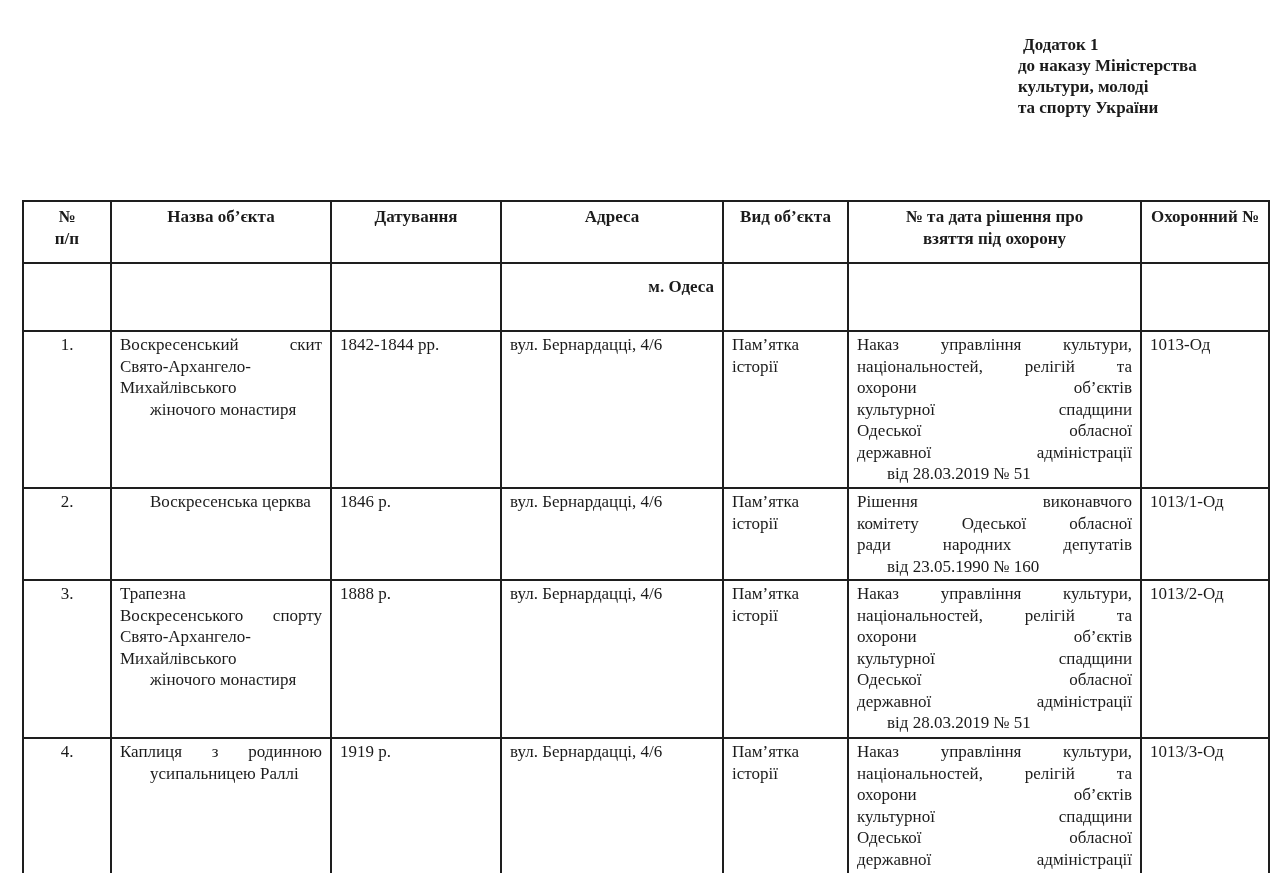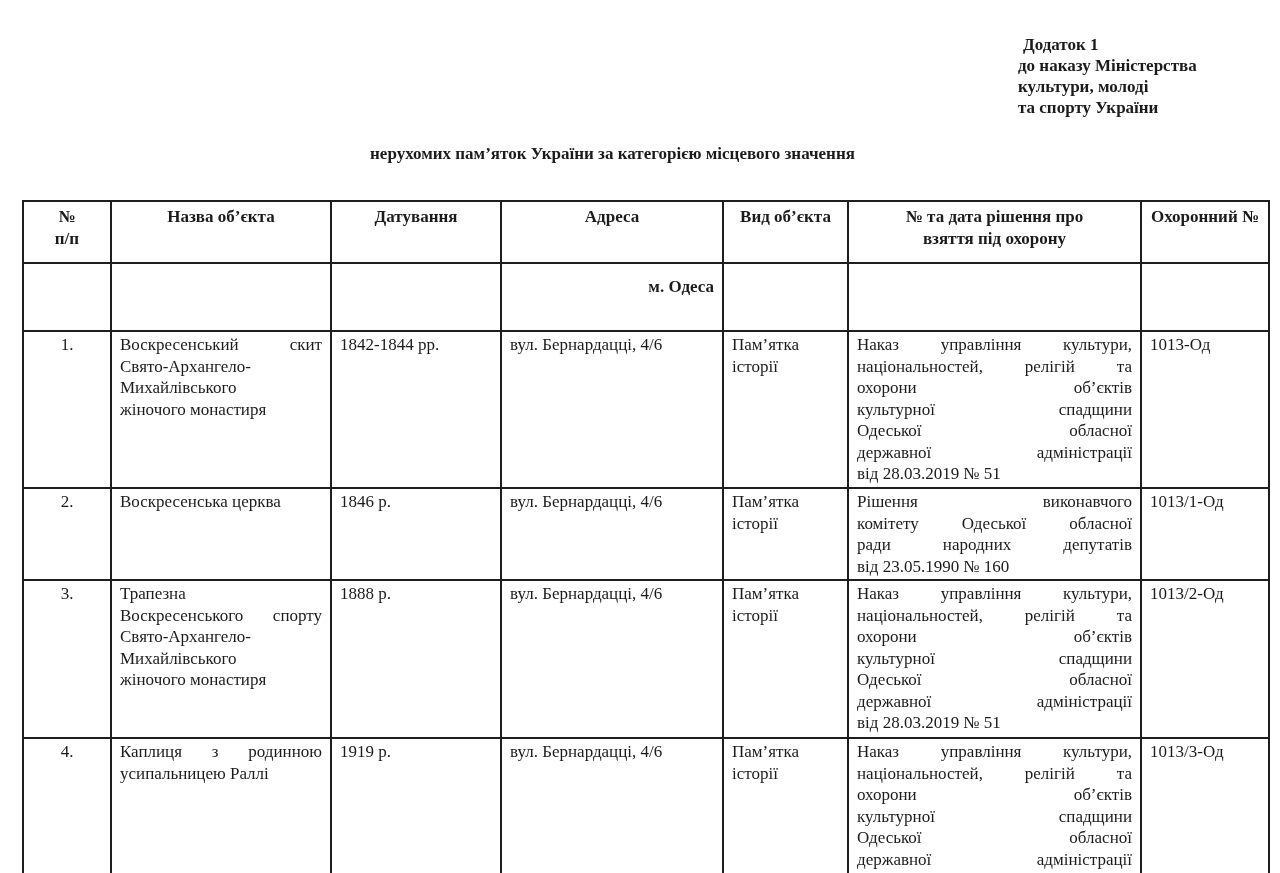--- a/index.html
+++ b/index.html
@@ -47,36 +47,35 @@
   .tr-r1   { height: 157px; }
   .tr-r2   { height: 91px; }
   .tr-r3   { height: 158px; }
   .tr-r4   { height: 137px; }
 
   td.num { text-align: center; padding-left: 2px; padding-right: 2px; }
   td.city-cell { font-weight: bold; text-align: right; padding-top: 12px; }
 
   
   .jl { text-align: justify; text-align-last: justify; }
-  .jl.last { text-align-last: left; }
+  .jl.last { text-align-last: left; margin-left: 30px; }
 </style>
 </head>
 <body>
 
 <div class="page">
 
   <div class="appendix">
     <div class="apx-line">Додаток 1</div>
     <div class="apx-line">до наказу Міністерства</div>
     <div class="apx-line">культури, молоді</div>
     <div class="apx-line">та спорту України</div>
   </div>
 
   <div class="doc-title">
-    <div>нерухомих пам’яток України за категорією місцевого значення</div>
   </div>
 
   <table class="registry">
     <colgroup>
       <col style="width:88px">
         <col style="width:220px">
         <col style="width:170px">
       <col style="width:222px">
         <col style="width:125px">
         <col style="width:293px">

